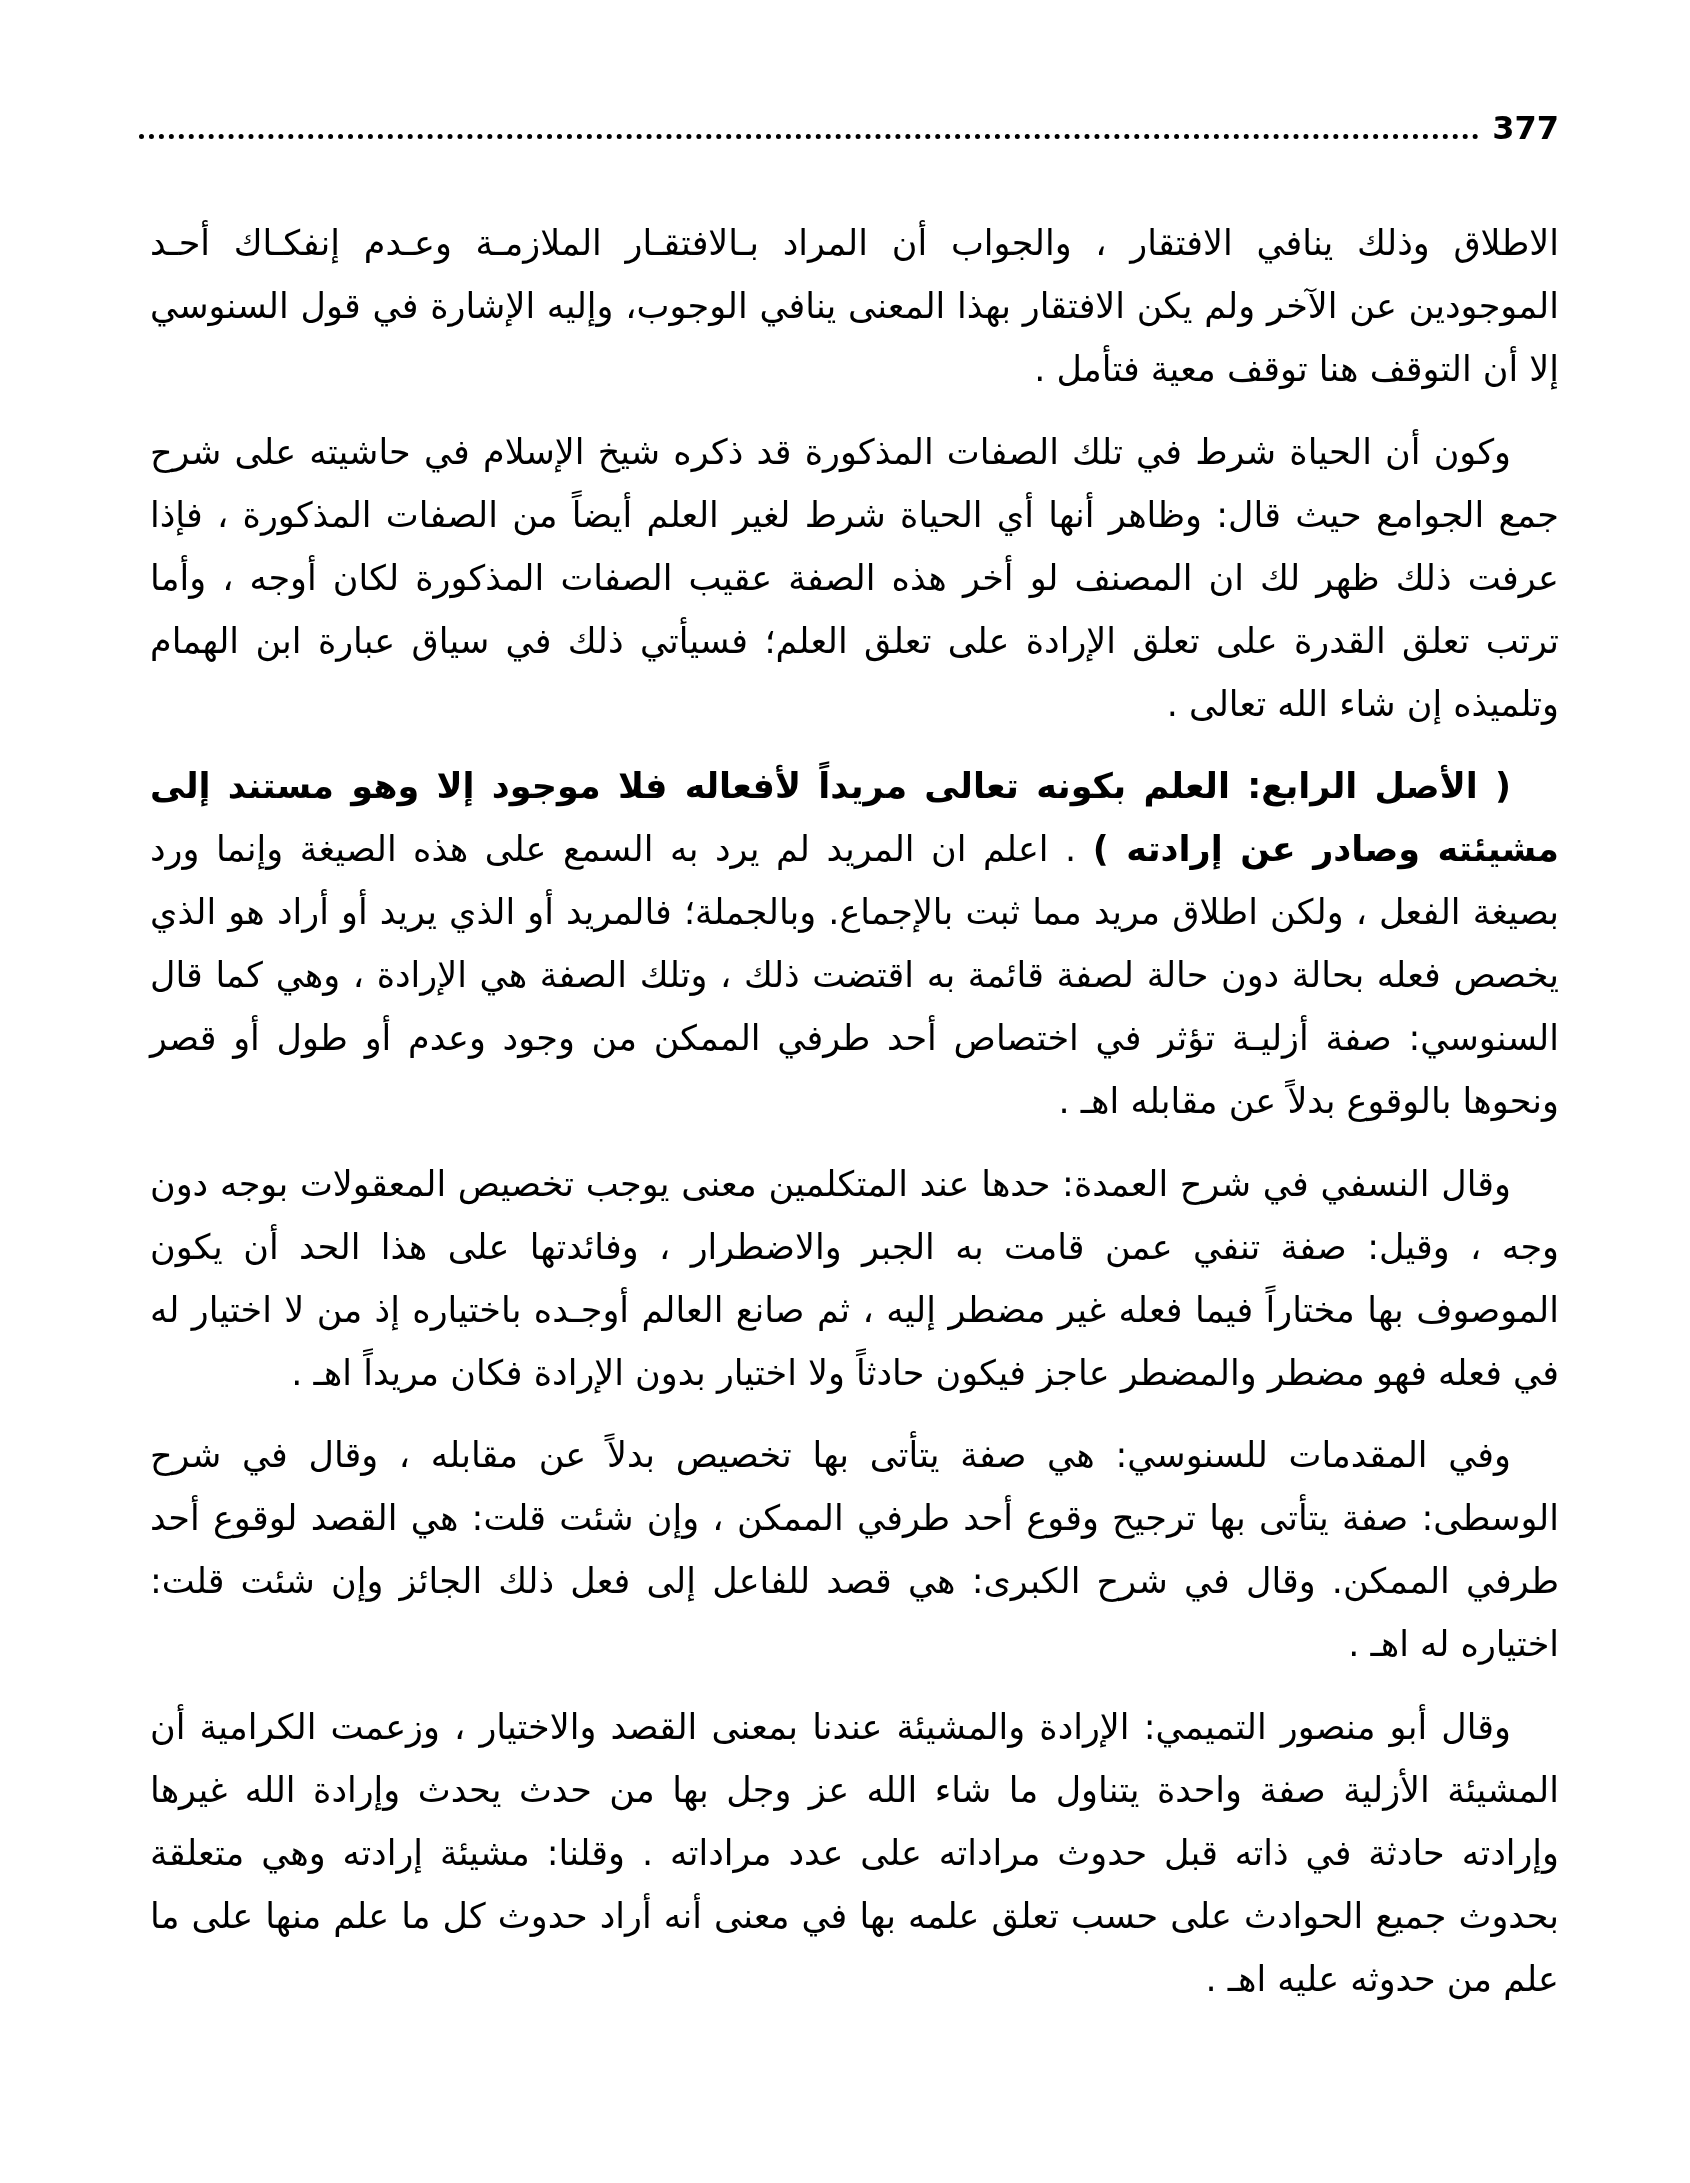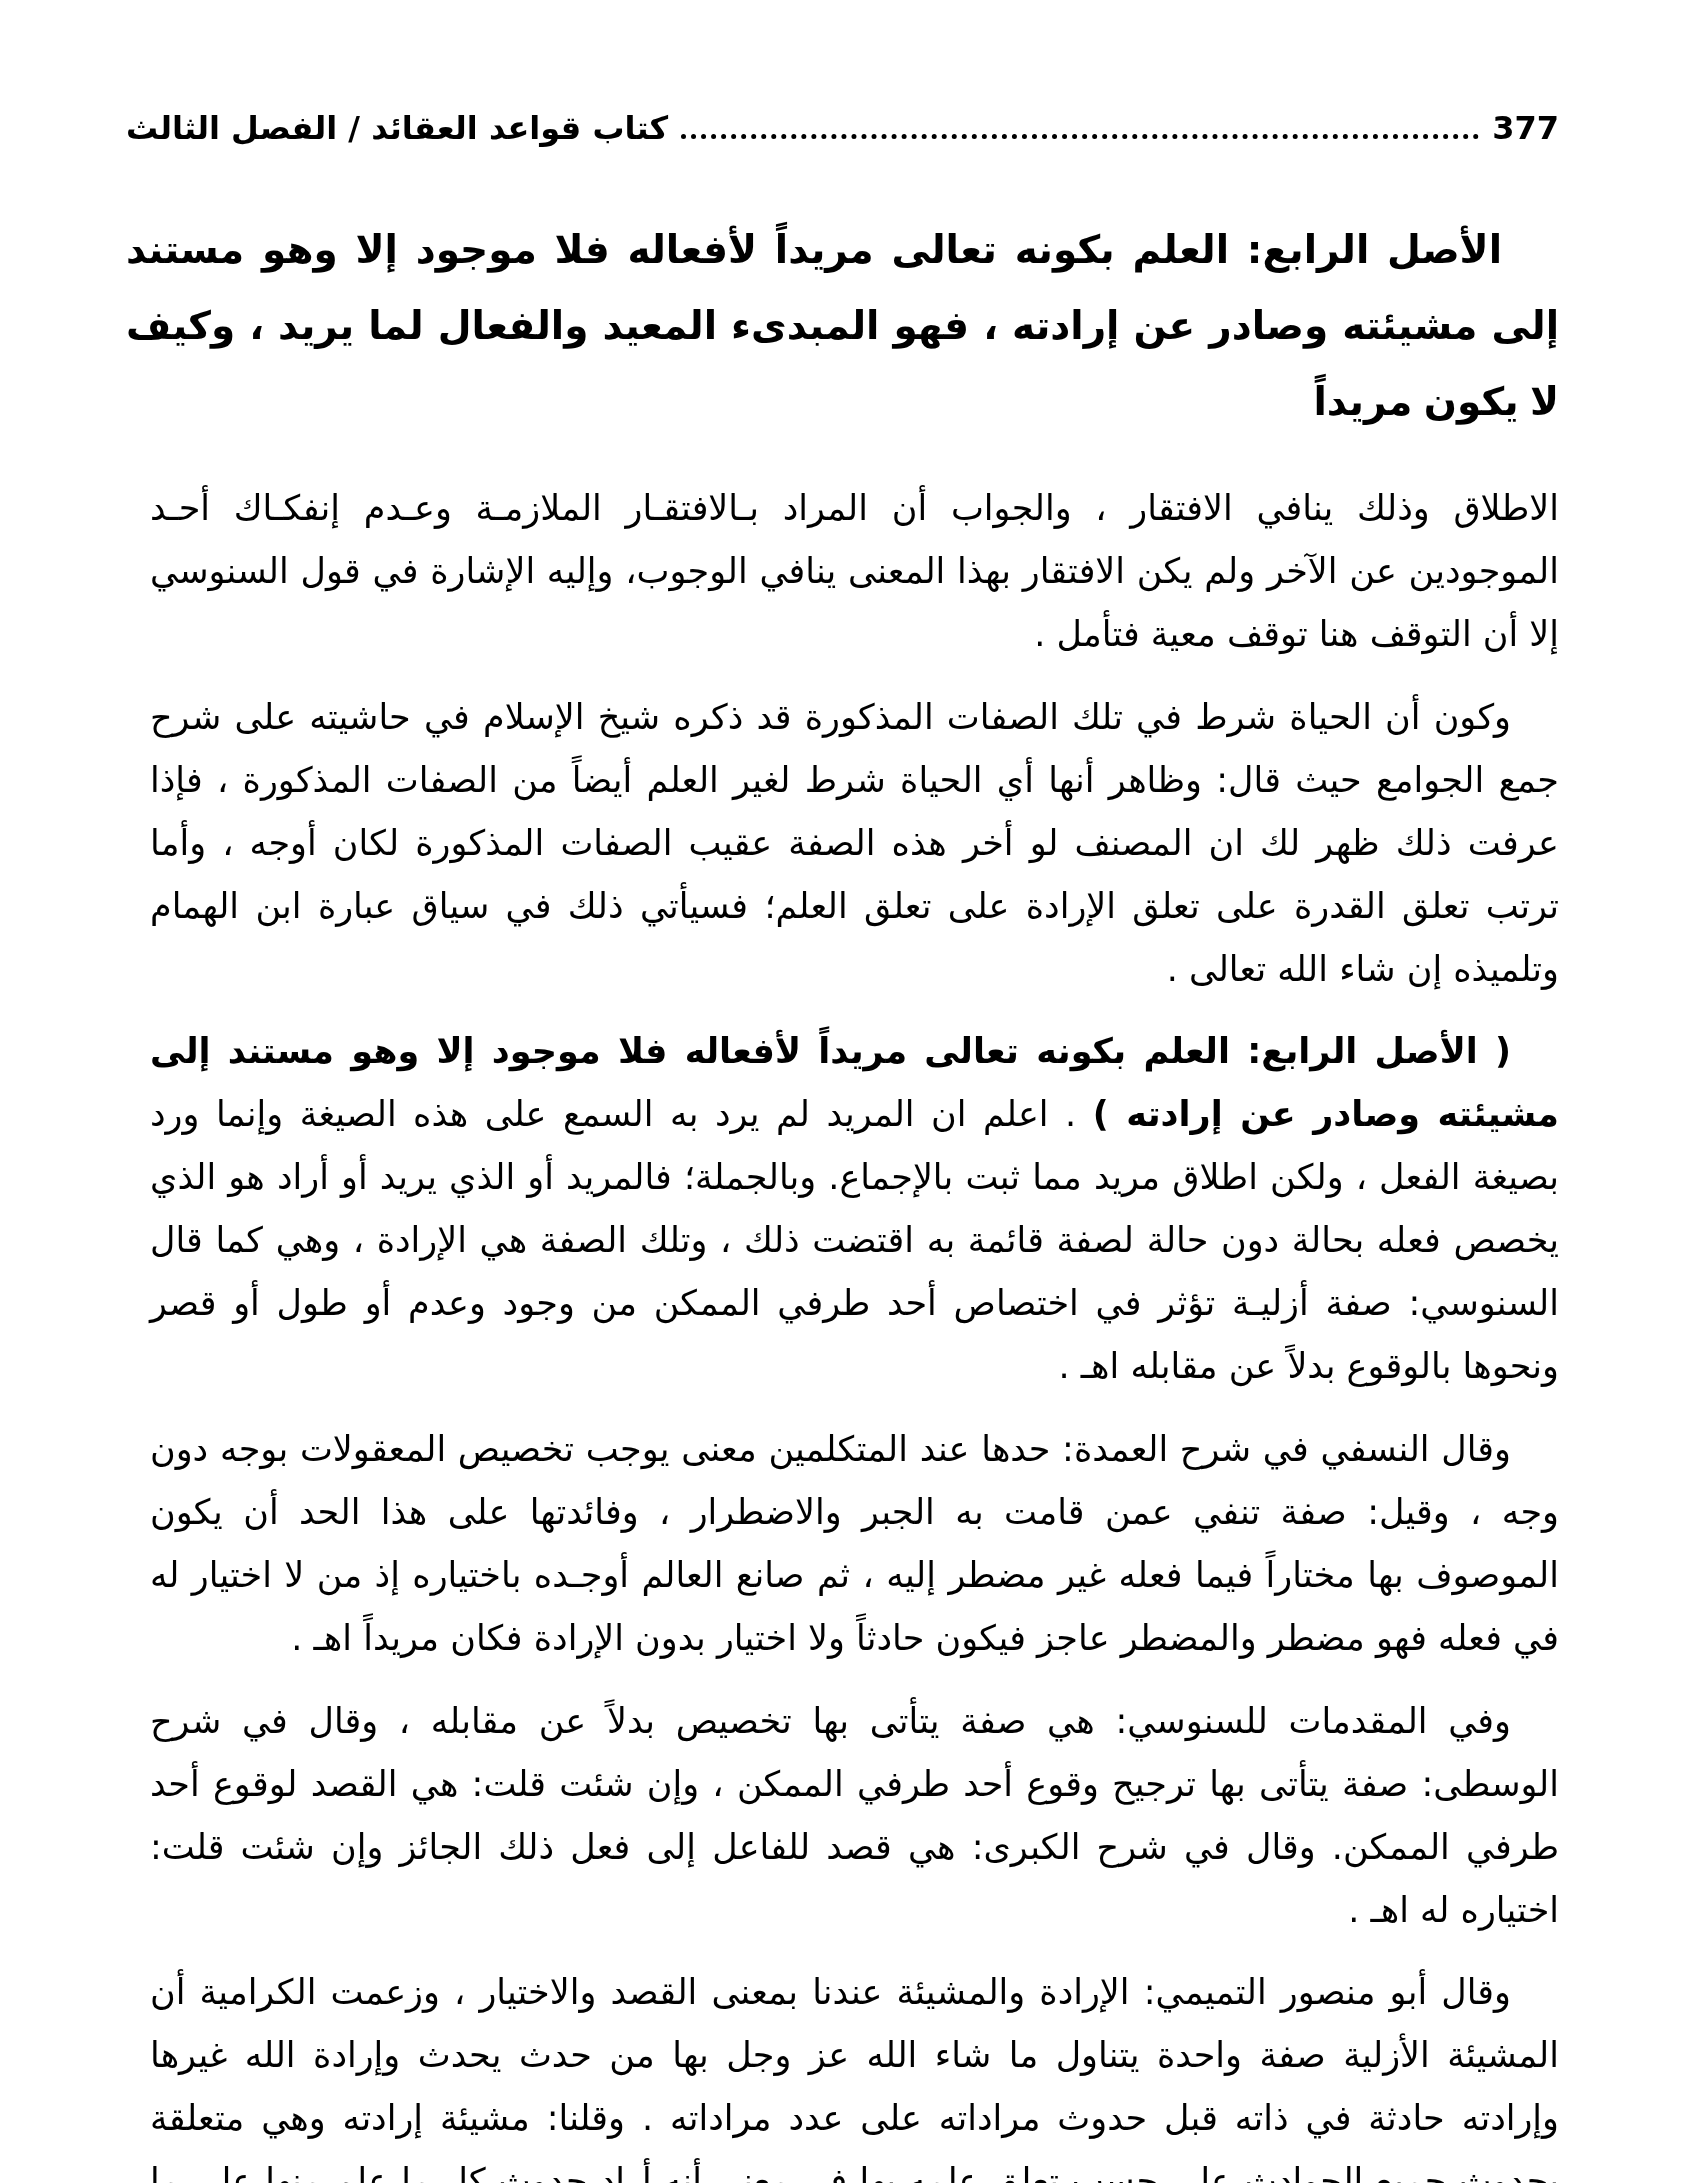--- a/index.html
+++ b/index.html
@@ -63,24 +63,22 @@
     font-weight: 700;
   }
 </style>
 </head>
 <body>
 
 <div class="page">
   <div class="header">
     <span>377</span>
     <span class="leader"></span>
-    <span>كتاب قواعد العقائد / الفصل الثالث</span>
   </div>
   <div class="content">
-      <p class="para matn-style"><span class="b">الأصل الرابع: العلم بكونه تعالى مريداً لأفعاله فلا موجود إلا وهو مستند إلى مشيئته وصادر عن إرادته ، فهو المبدىء المعيد والفعال لما يريد ، وكيف لا يكون مريداً</span></p>
       <p class="para body-style no-indent"><span>الاطلاق وذلك ينافي الافتقار ، والجواب أن المراد بـالافتقـار الملازمـة وعـدم إنفكـاك أحـد الموجودين عن الآخر ولم يكن الافتقار بهذا المعنى ينافي الوجوب، وإليه الإشارة في قول السنوسي إلا أن التوقف هنا توقف معية فتأمل .</span></p>
       <p class="para body-style"><span>وكون أن الحياة شرط في تلك الصفات المذكورة قد ذكره شيخ الإسلام في حاشيته على شرح جمع الجوامع حيث قال: وظاهر أنها أي الحياة شرط لغير العلم أيضاً من الصفات المذكورة ، فإذا عرفت ذلك ظهر لك ان المصنف لو أخر هذه الصفة عقيب الصفات المذكورة لكان أوجه ، وأما ترتب تعلق القدرة على تعلق الإرادة على تعلق العلم؛ فسيأتي ذلك في سياق عبارة ابن الهمام وتلميذه إن شاء الله تعالى .</span></p>
       <p class="para body-style"><span class="b">( الأصل الرابع: العلم بكونه تعالى مريداً لأفعاله فلا موجود إلا وهو مستند إلى مشيئته وصادر عن إرادته )</span><span> . اعلم ان المريد لم يرد به السمع على هذه الصيغة وإنما ورد بصيغة الفعل ، ولكن اطلاق مريد مما ثبت بالإجماع. وبالجملة؛ فالمريد أو الذي يريد أو أراد هو الذي يخصص فعله بحالة دون حالة لصفة قائمة به اقتضت ذلك ، وتلك الصفة هي الإرادة ، وهي كما قال السنوسي: صفة أزليـة تؤثر في اختصاص أحد طرفي الممكن من وجود وعدم أو طول أو قصر ونحوها بالوقوع بدلاً عن مقابله اهـ .</span></p>
       <p class="para body-style"><span>وقال النسفي في شرح العمدة: حدها عند المتكلمين معنى يوجب تخصيص المعقولات بوجه دون وجه ، وقيل: صفة تنفي عمن قامت به الجبر والاضطرار ، وفائدتها على هذا الحد أن يكون الموصوف بها مختاراً فيما فعله غير مضطر إليه ، ثم صانع العالم أوجـده باختياره إذ من لا اختيار له في فعله فهو مضطر والمضطر عاجز فيكون حادثاً ولا اختيار بدون الإرادة فكان مريداً اهـ .</span></p>
       <p class="para body-style"><span>وفي المقدمات للسنوسي: هي صفة يتأتى بها تخصيص بدلاً عن مقابله ، وقال في شرح الوسطى: صفة يتأتى بها ترجيح وقوع أحد طرفي الممكن ، وإن شئت قلت: هي القصد لوقوع أحد طرفي الممكن. وقال في شرح الكبرى: هي قصد للفاعل إلى فعل ذلك الجائز وإن شئت قلت: اختياره له اهـ .</span></p>
       <p class="para body-style"><span>وقال أبو منصور التميمي: الإرادة والمشيئة عندنا بمعنى القصد والاختيار ، وزعمت الكرامية أن المشيئة الأزلية صفة واحدة يتناول ما شاء الله عز وجل بها من حدث يحدث وإرادة الله غيرها وإرادته حادثة في ذاته قبل حدوث مراداته على عدد مراداته . وقلنا: مشيئة إرادته وهي متعلقة بحدوث جميع الحوادث على حسب تعلق علمه بها في معنى أنه أراد حدوث كل ما علم منها على ما علم من حدوثه عليه اهـ .</span></p>
     </div>
 </div>
 
 

